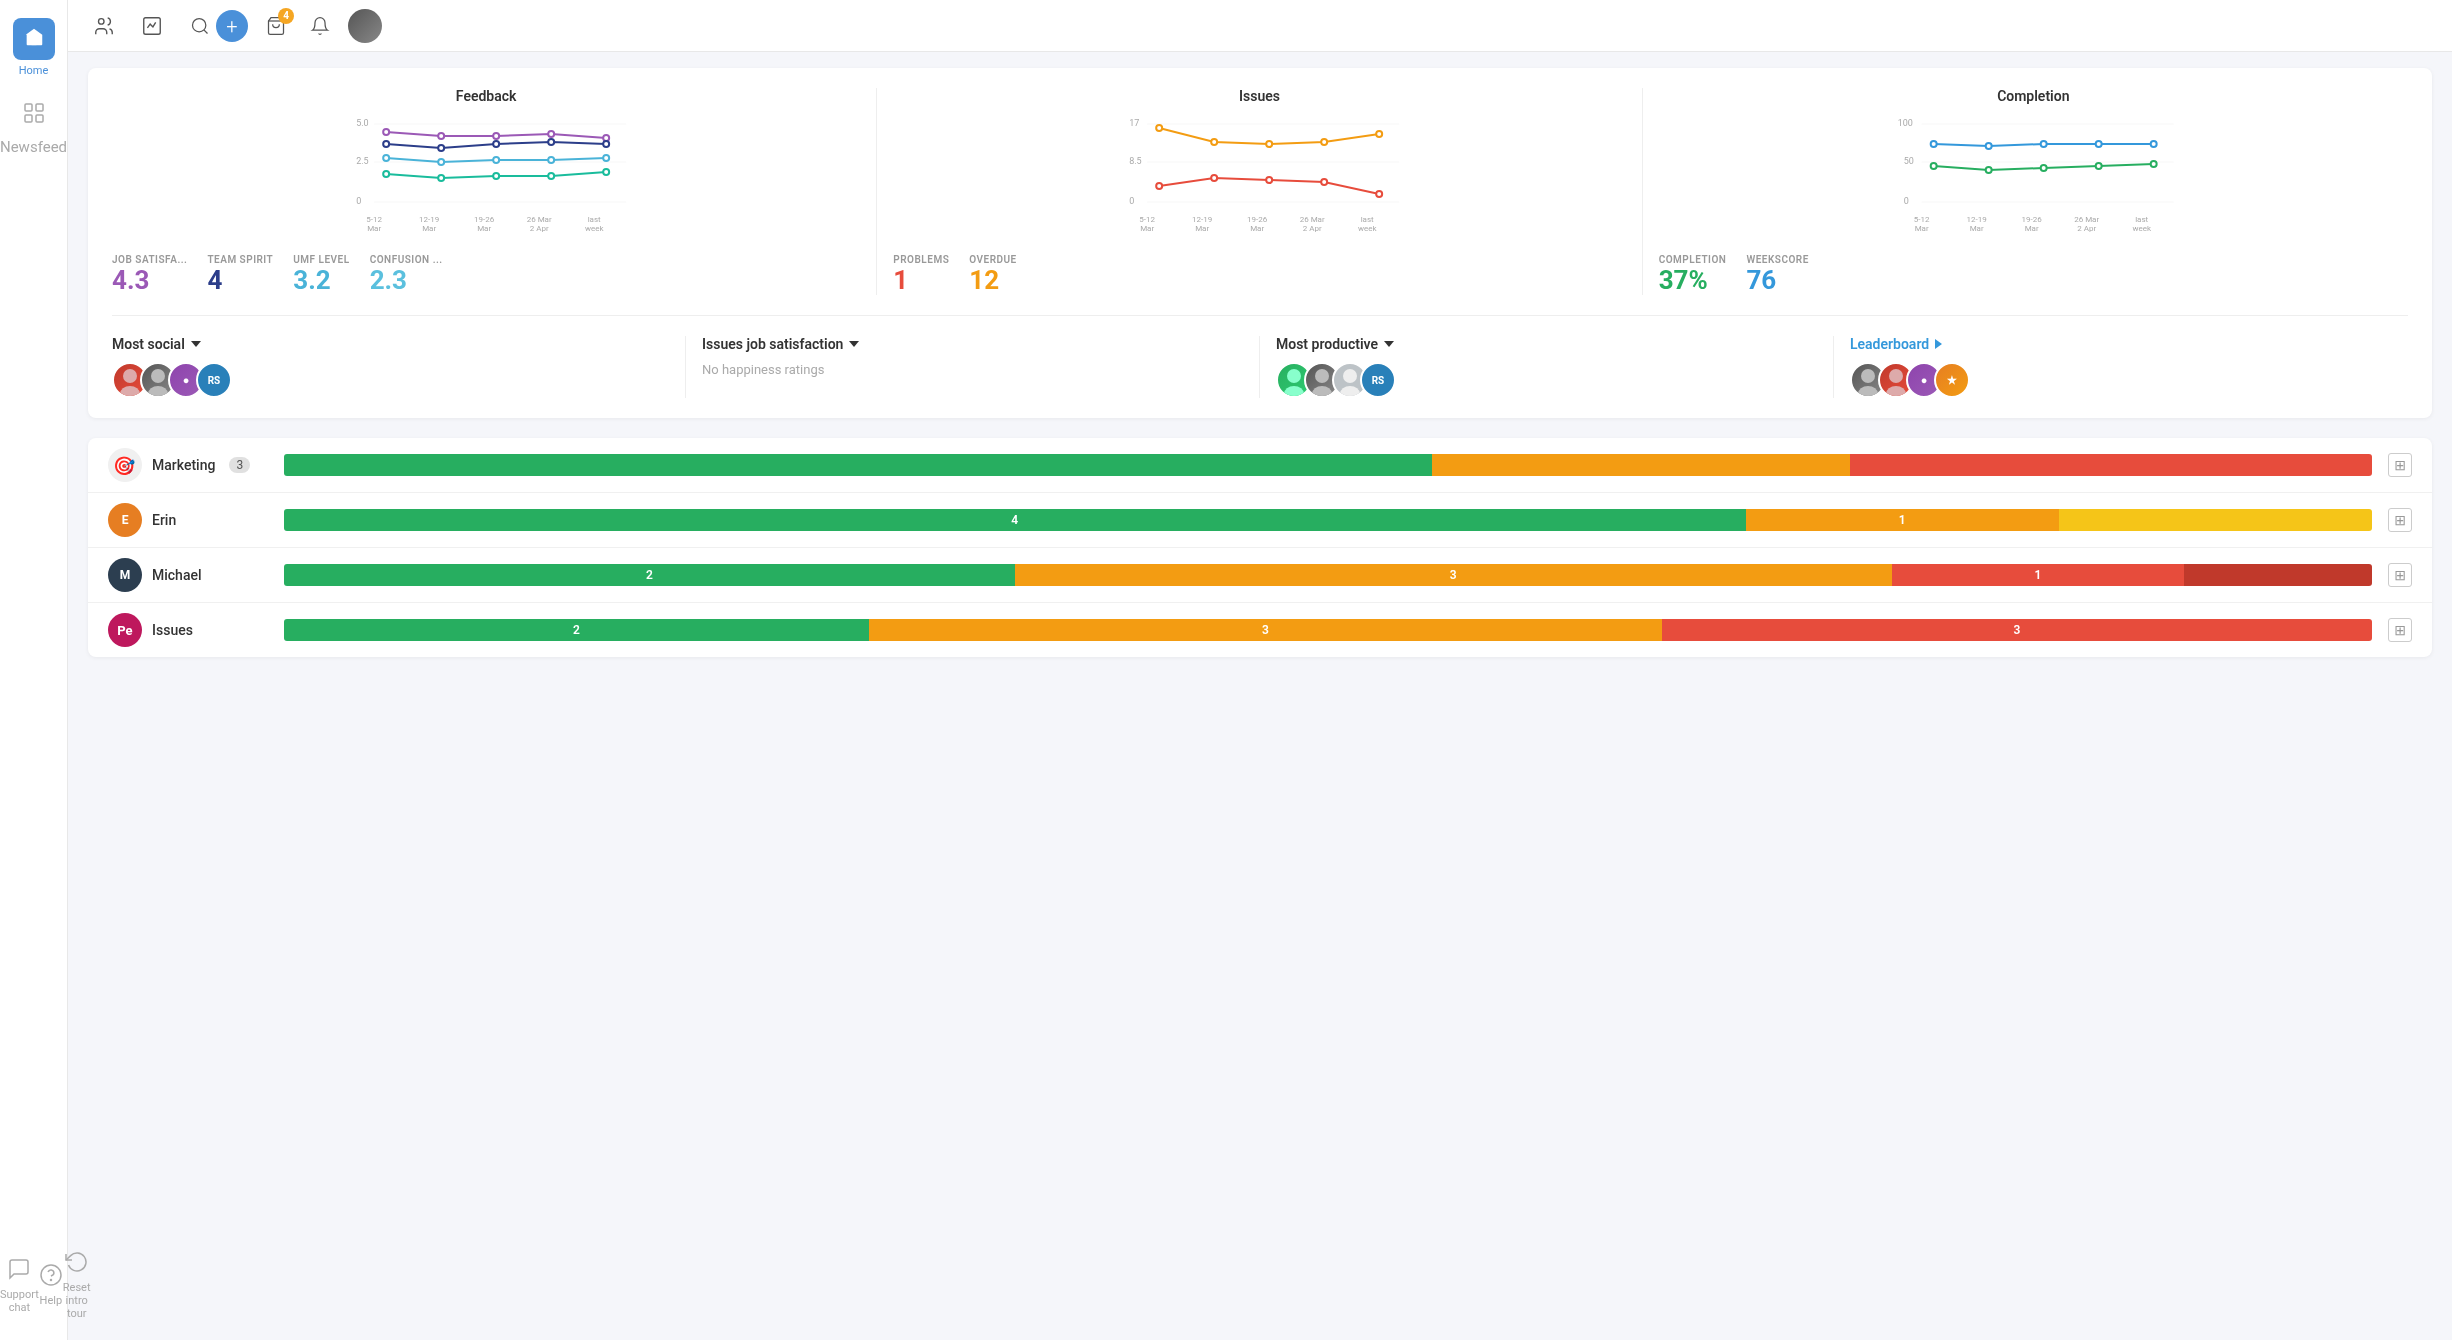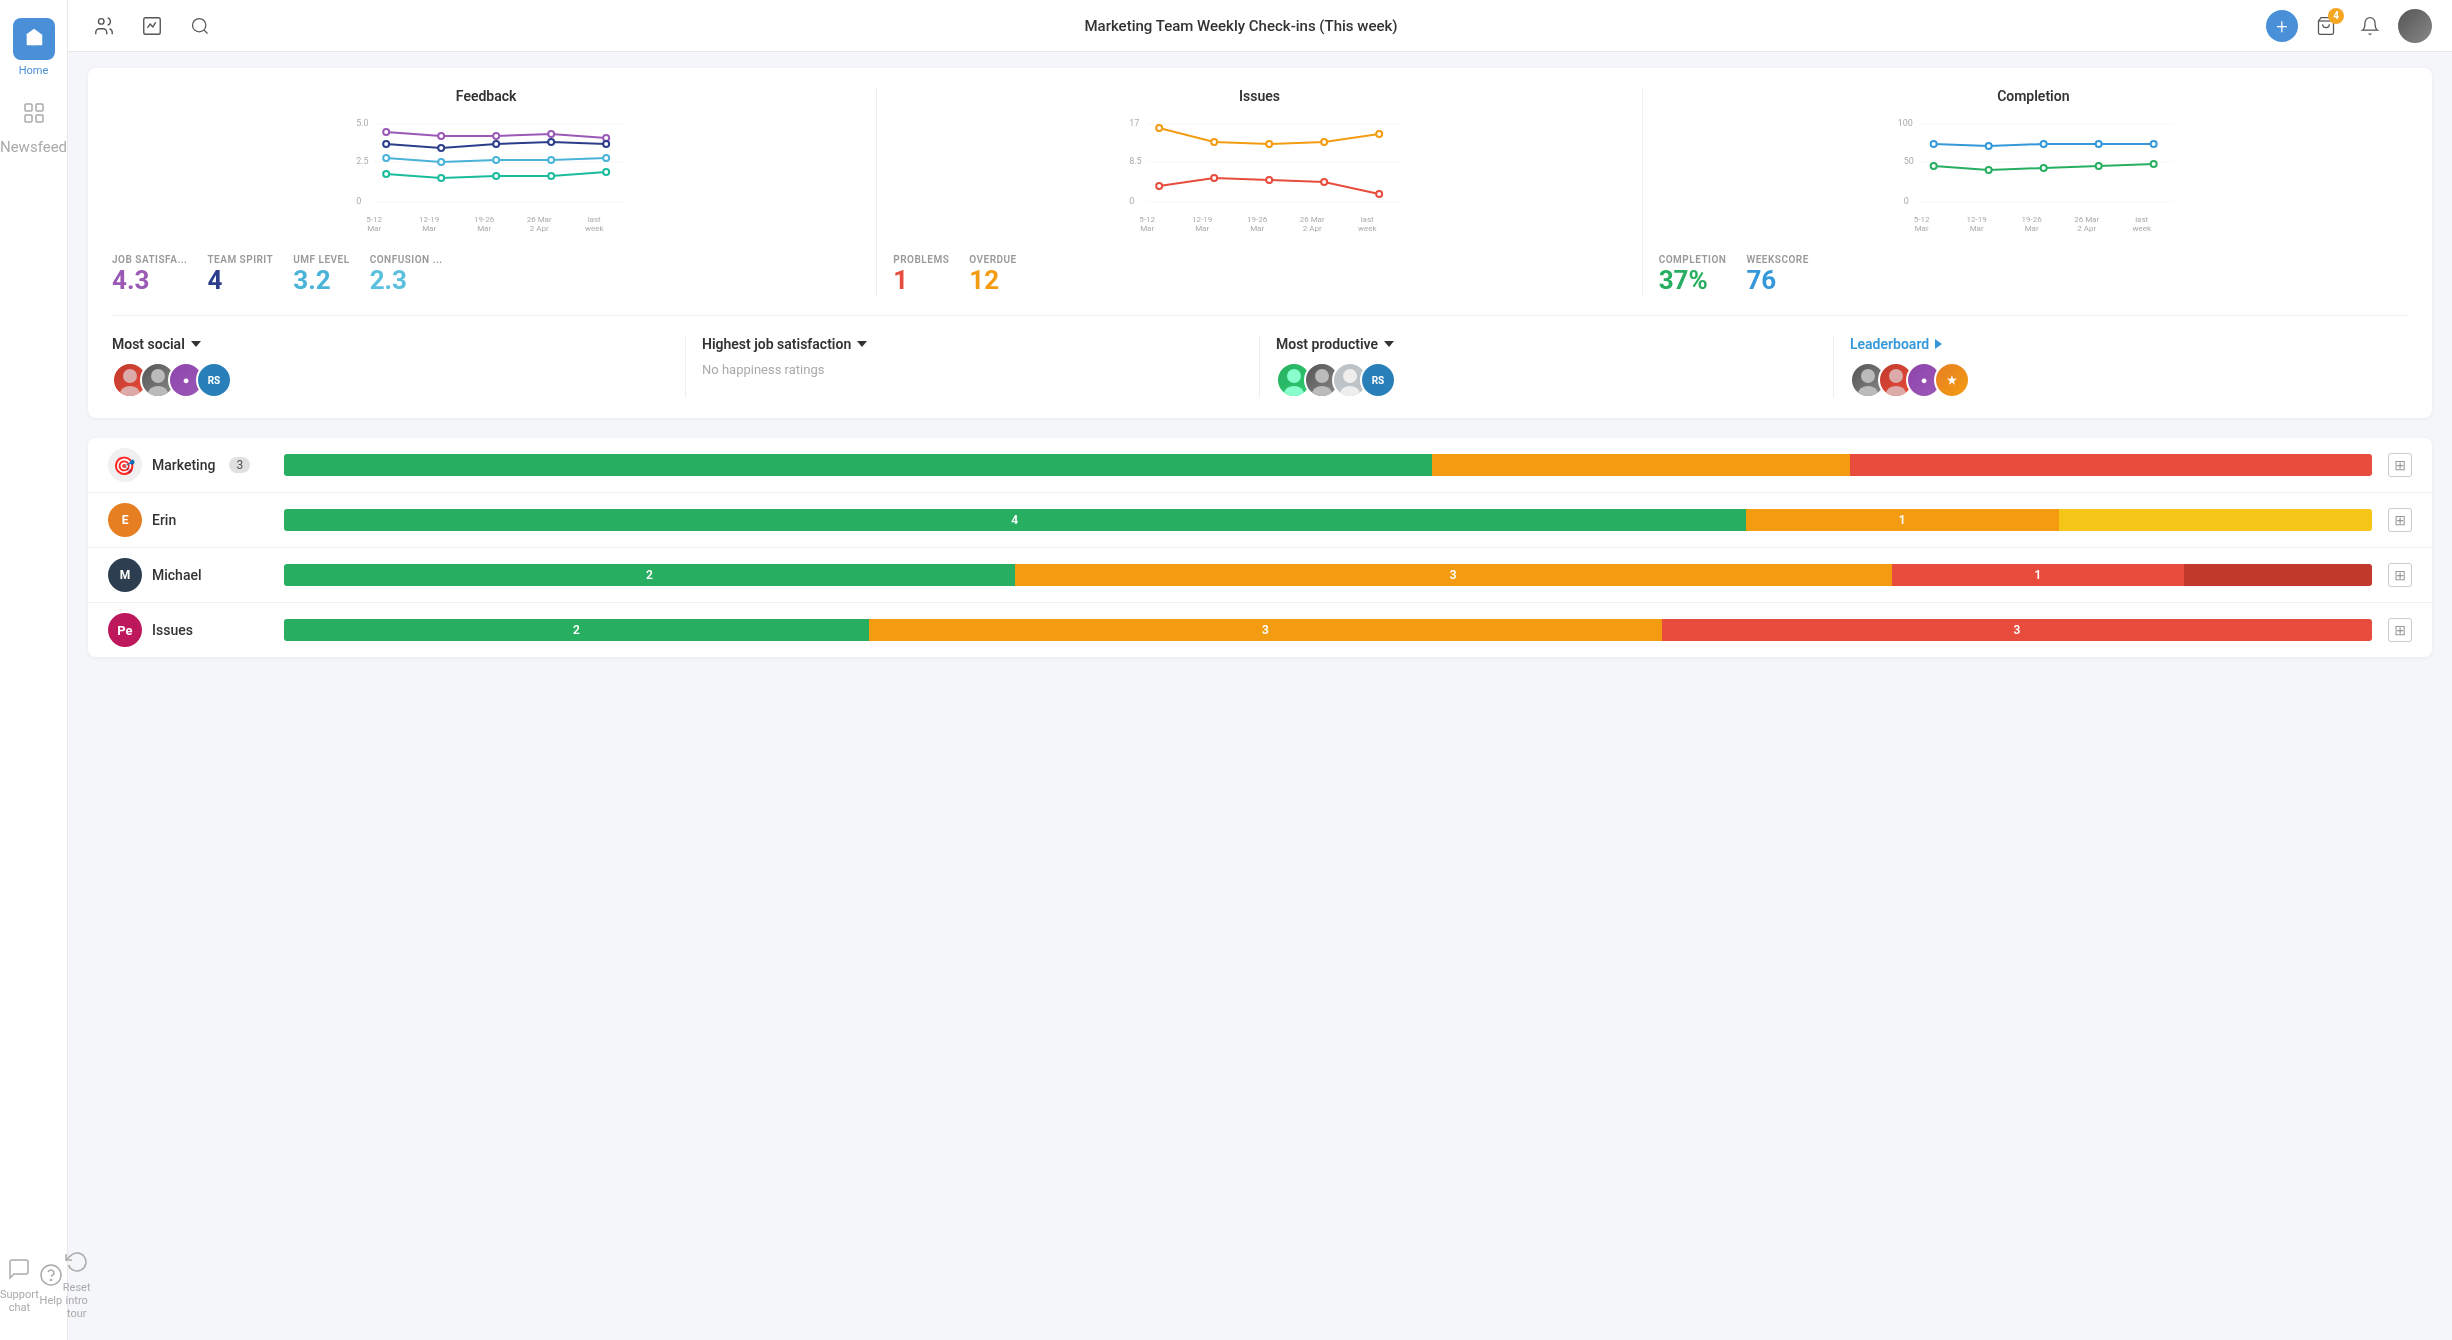--- a/index.html
+++ b/index.html
@@ -418,21 +418,20 @@
           <path d="M7 14l3-4 3 3 3-5"></path>
         </svg>
       </div>
       <div class="icon-btn">
         <svg width="20" height="20" viewBox="0 0 24 24" fill="none" stroke="#555" stroke-width="1.5">
           <circle cx="11" cy="11" r="8"></circle>
           <line x1="21" y1="21" x2="16.65" y2="16.65"></line>
         </svg>
       </div>
     </div>
-    <div class="topnav-title">Marketing Team Weekly Check-ins (This week)</div>
     <div class="topnav-icons-right">
       <div class="icon-btn" style="background:#4a90d9; color:#fff; font-size:20px; font-weight:300;">+</div>
       <div class="icon-btn" style="position:relative;">
         <svg width="20" height="20" viewBox="0 0 24 24" fill="none" stroke="#555" stroke-width="1.5">
           <path d="M6 2L3 6v14a2 2 0 002 2h14a2 2 0 002-2V6l-3-4z"></path>
           <line x1="3" y1="6" x2="21" y2="6"></line>
           <path d="M16 10a4 4 0 01-8 0"></path>
         </svg>
         <span class="badge">4</span>
       </div>
@@ -645,21 +644,21 @@
             </div>
             <div class="avatar-circle" style="background: linear-gradient(135deg, #8e44ad, #9b59b6);">
               <span style="font-size:11px;">●</span>
             </div>
             <div class="avatar-circle" style="background: #2980b9; font-size:10px;">RS</div>
           </div>
         </div>
 
         <div class="social-section">
           <div class="social-title">
-            <span>Highest job satisfaction</span>
+            <span>Issues job satisfaction</span>
             <span class="chevron-down"></span>
           </div>
           <div class="no-ratings">No happiness ratings</div>
         </div>
 
         <div class="social-section">
           <div class="social-title">
             <span>Most productive</span>
             <span class="chevron-down"></span>
           </div>

